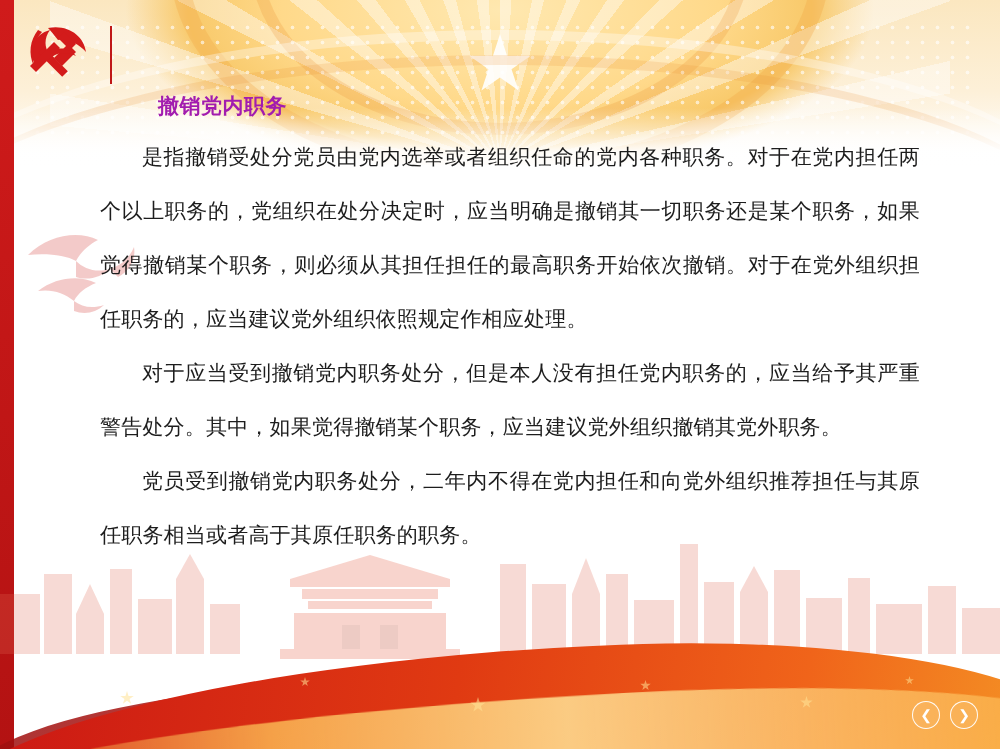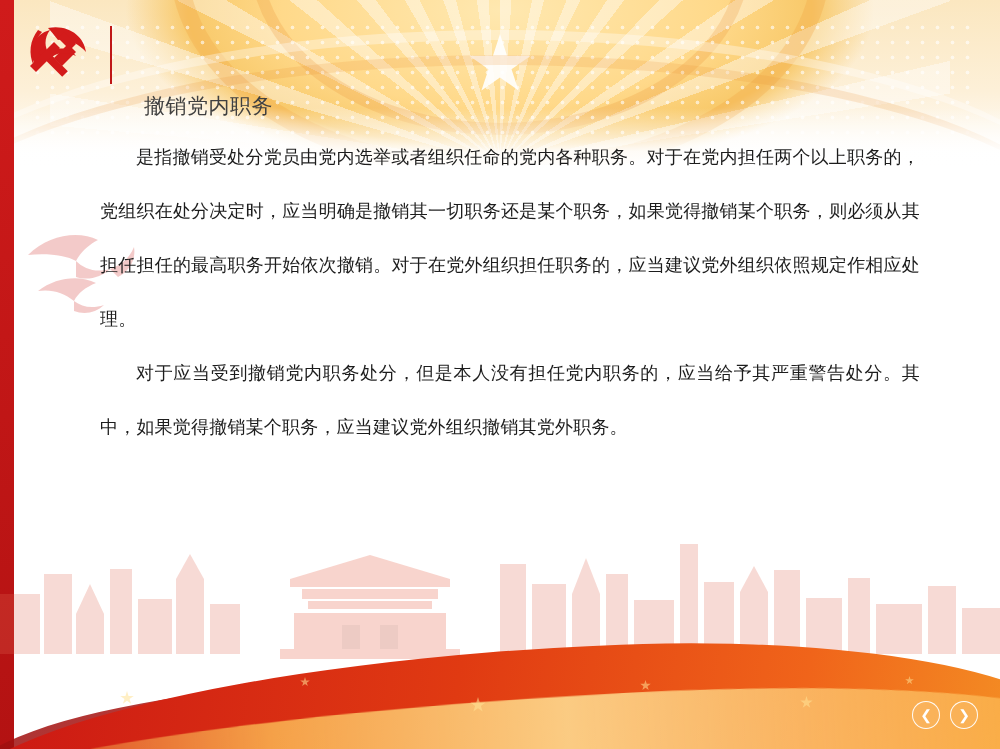--- a/index.html
+++ b/index.html
@@ -185,29 +185,29 @@
     clip-path: polygon(50% 0%, 61% 35%, 98% 35%, 68% 57%, 79% 91%, 50% 70%, 21% 91%, 32% 57%, 2% 35%, 39% 35%);
   }
 
   
   .content {
     position: absolute;
     left: 100px; top: 92px;
     width: 820px;
   }
   .doc-title {
-    color: #404040;
+    color: #a21caf;
     font-size: 21px;
-    font-weight: normal;
+    font-weight: bold;
     letter-spacing: .5px;
-    margin: 0 0 10px 44px;
+    margin: 0 0 10px 58px;
   }
   .para {
     color: #1d1d1d;
-    font-size: 18px;
+    font-size: 21px;
     line-height: 54px;
     text-align: justify;
     text-indent: 2em;
     margin: 0;
     letter-spacing: 0.2px;
   }
 
   
   .nav {
     position: absolute;
@@ -312,20 +312,21 @@
       <rect x="92" y="86" width="18" height="24" fill="#c4543f"></rect>
       <rect x="130" y="86" width="18" height="24" fill="#c4543f"></rect>
       <rect x="30" y="110" width="180" height="10"></rect>
     </g>
   </svg>
 
   <div class="content">
     <div class="doc-title">撤销党内职务</div>
     <p class="para">是指撤销受处分党员由党内选举或者组织任命的党内各种职务。对于在党内担任两个以上职务的，党组织在处分决定时，应当明确是撤销其一切职务还是某个职务，如果觉得撤销某个职务，则必须从其担任担任的最高职务开始依次撤销。对于在党外组织担任职务的，应当建议党外组织依照规定作相应处理。</p>
     <p class="para">对于应当受到撤销党内职务处分，但是本人没有担任党内职务的，应当给予其严重警告处分。其中，如果觉得撤销某个职务，应当建议党外组织撤销其党外职务。</p>
+    <p class="para">党员受到撤销党内职务处分，二年内不得在党内担任和向党外组织推荐担任与其原任职务相当或者高于其原任职务的职务。</p>
   </div>
 
   <div class="bottom-wave">
     <div class="wave-dark"></div>
     <div class="wave-red"></div>
     <div class="wave-gold"></div>
     <div class="wave-stars">
       <div class="wv-star" style="left:120px;bottom:44px;width:14px;height:14px;"></div>
       <div class="wv-star" style="left:300px;bottom:62px;width:10px;height:10px;"></div>
       <div class="wv-star" style="left:470px;bottom:36px;width:16px;height:16px;"></div>

